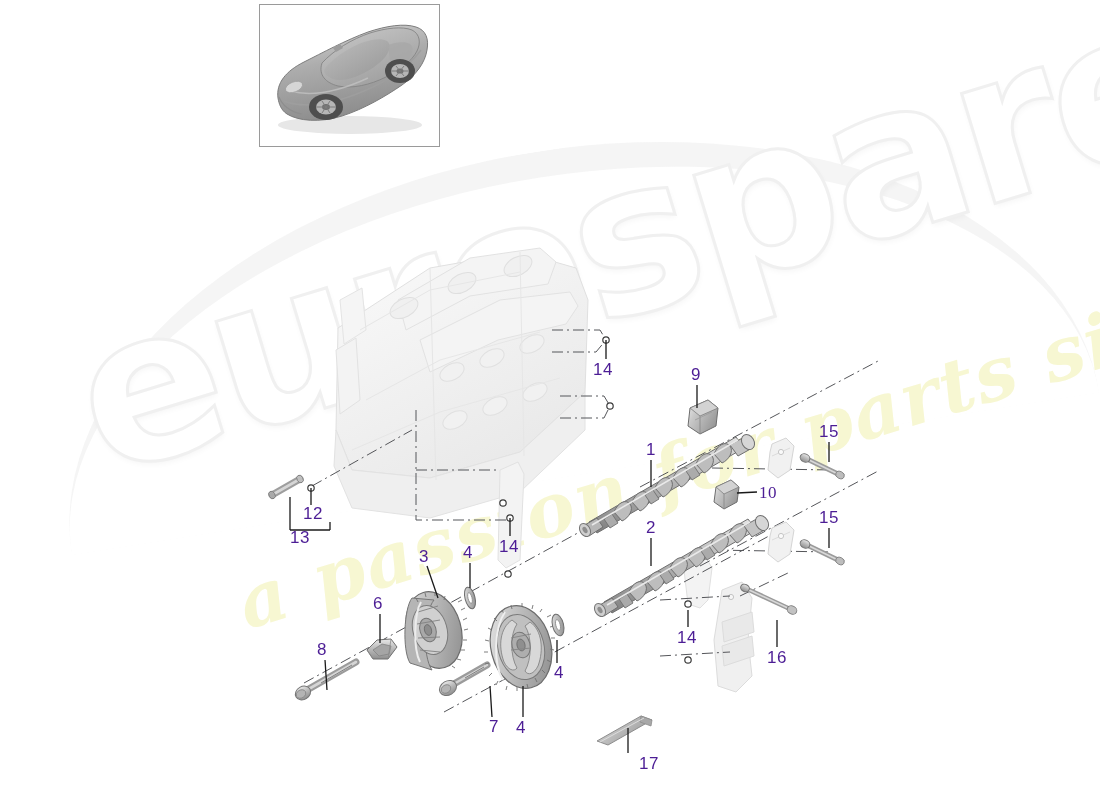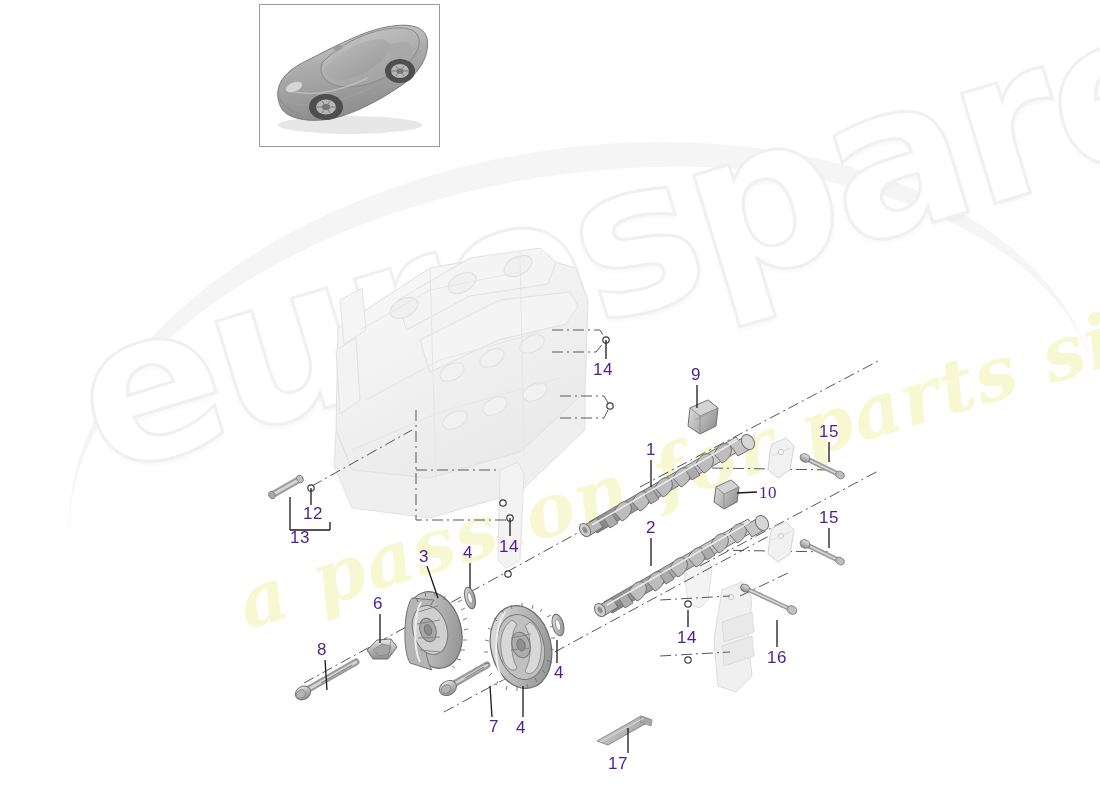--- a/index.html
+++ b/index.html
@@ -460,16 +460,16 @@
       <div class="callout" style="left: 759px; top: 483px; font-family: Liberation Serif, serif;">10</div>
       <div class="callout" style="left: 290px; top: 528px;">13</div>
       <div class="callout" style="left: 303px; top: 504px;">12</div>
       <div class="callout" style="left: 516px; top: 718px;">4</div>
       <div class="callout" style="left: 593px; top: 360px;">14</div>
       <div class="callout" style="left: 499px; top: 537px;">14</div>
       <div class="callout" style="left: 677px; top: 628px;">14</div>
       <div class="callout" style="left: 819px; top: 422px;">15</div>
       <div class="callout" style="left: 819px; top: 508px;">15</div>
       <div class="callout" style="left: 767px; top: 648px;">16</div>
-      <div class="callout" style="left: 608px; top: 754px;">17</div>
+      <div class="callout" style="left: 639px; top: 754px;">17</div>
     </div>
 
 </div>
 
 </body></html>

